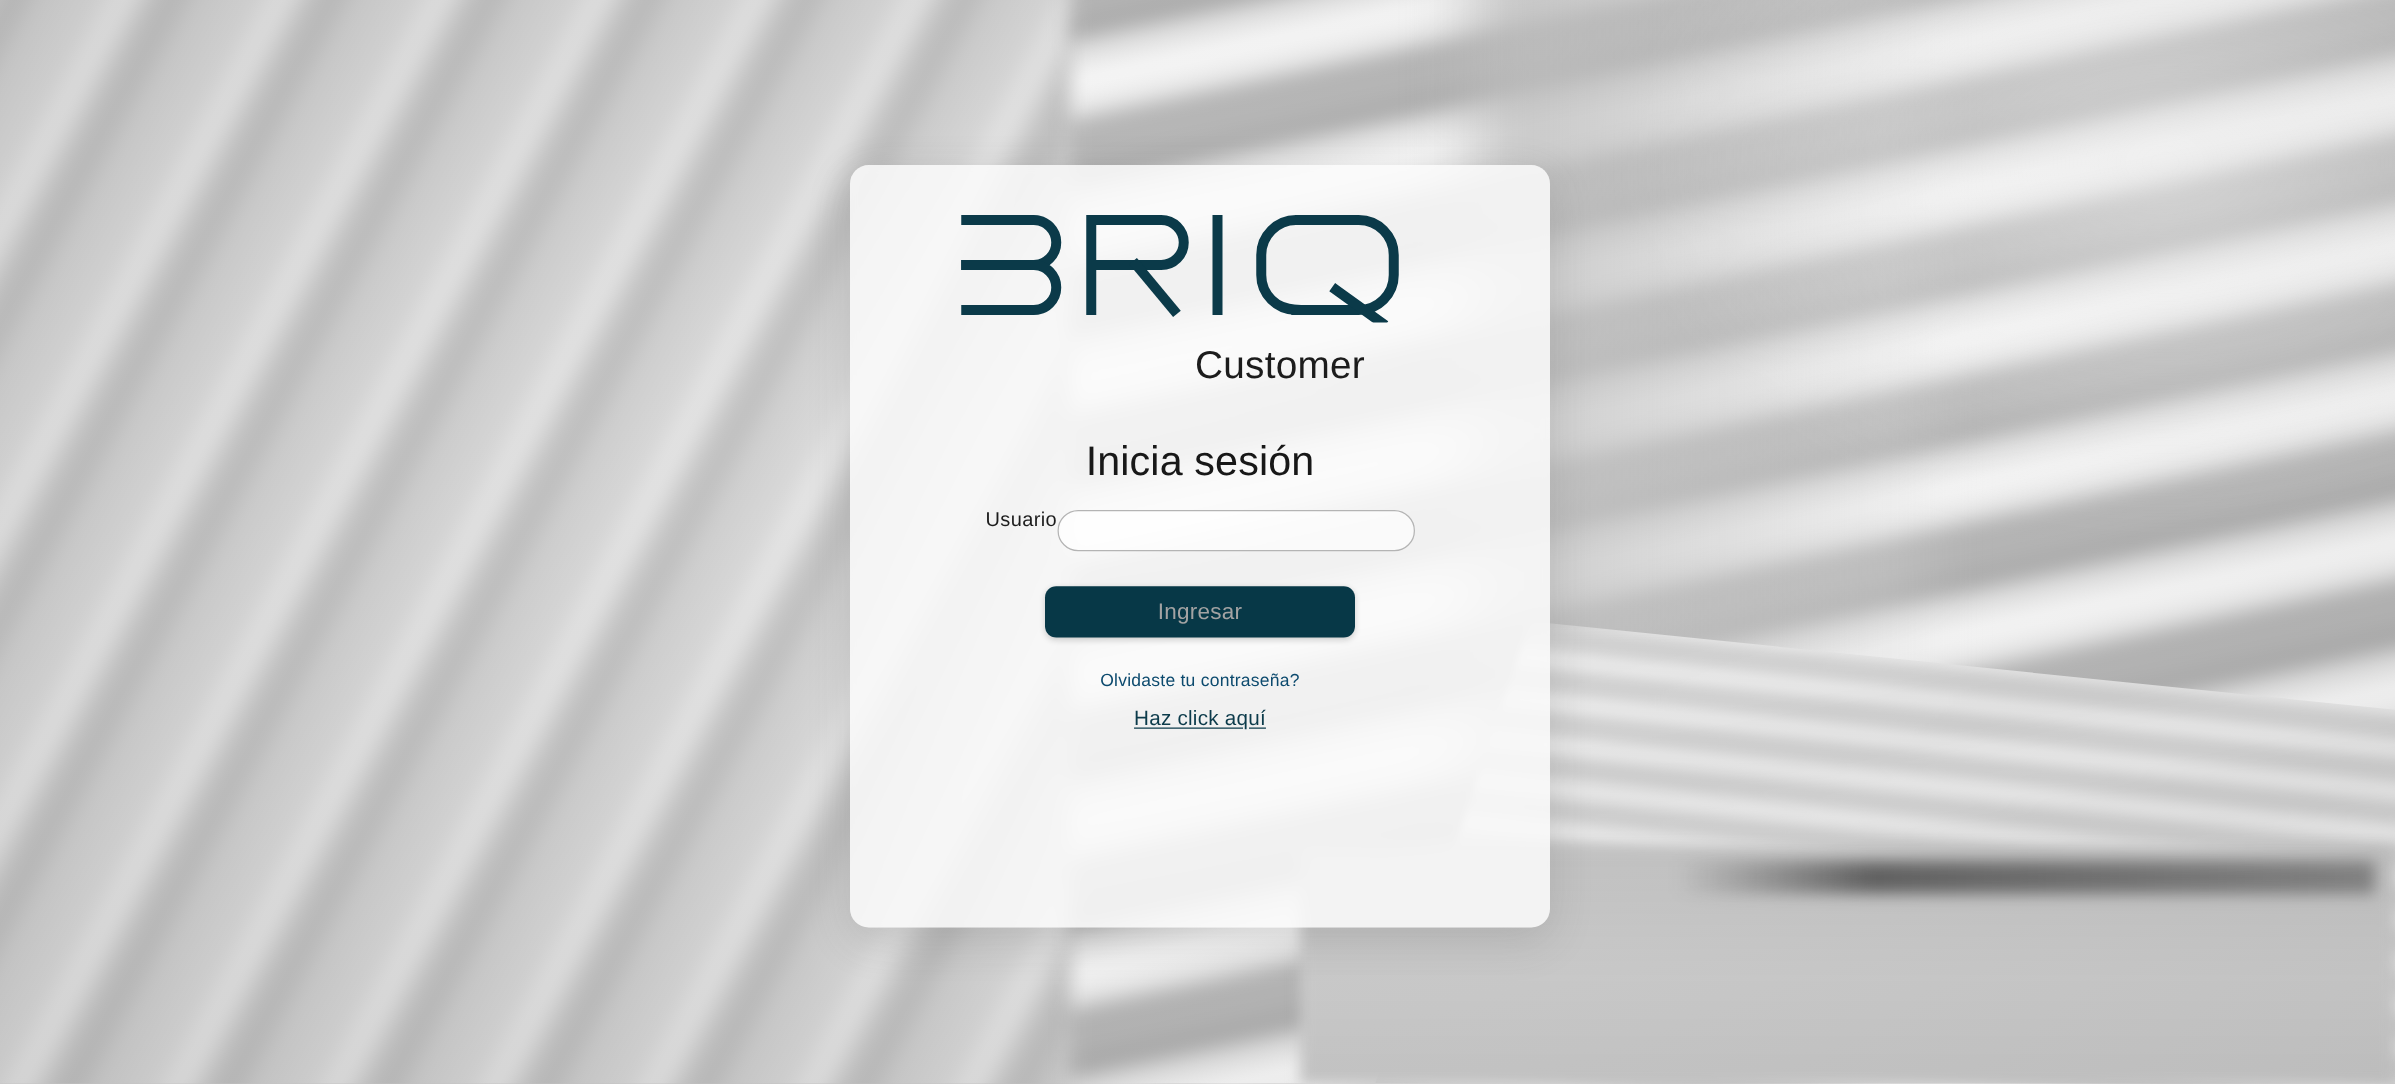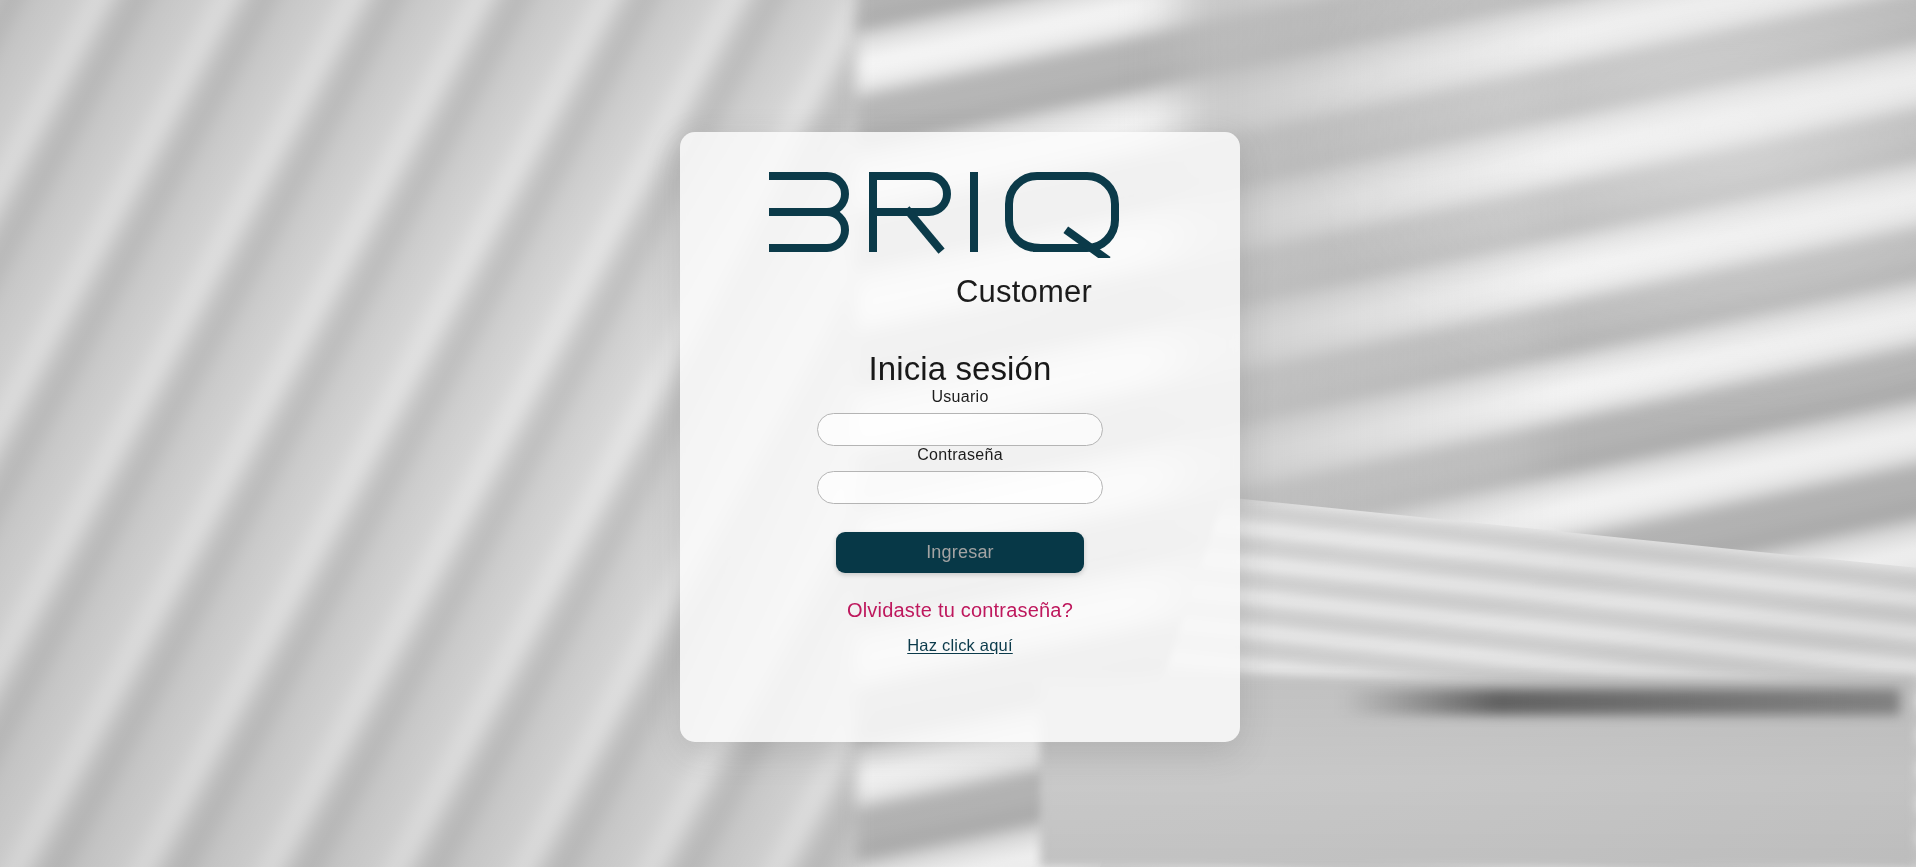--- a/index.html
+++ b/index.html
@@ -118,21 +118,21 @@
   }
 
   .page-heading {
     font-size:33px;
     font-weight:400;
     color:#181818;
     letter-spacing:.1px;
     margin-top:40px;
   }
 
-  .field-group { display:flex; flex-direction:column; align-items:center; }
+  .field-group { margin-top:20px; display:flex; }
   .field-label {
     font-size:16px;
     color:#1d1d1d;
     letter-spacing:.3px;
     margin-bottom:7px;
   }
   .field-input {
     width:286px; height:33px;
     border:1px solid #b4b4b4;
     border-radius:18px;
@@ -155,22 +155,22 @@
     font-weight:400;
     letter-spacing:.2px;
     cursor:pointer;
     font-family:"Liberation Sans", sans-serif;
     box-shadow:0 2px 5px rgba(0,0,0,.18);
   }
 
   .forgot-block { margin-top:26px; text-align:center; }
   .forgot-text {
     display:block;
-    font-size:20px;
-    color:#be185d;
+    font-size:14px;
+    color:#0c4a6e;
     letter-spacing:.2px;
   }
   .forgot-link {
     display:inline-block;
     margin-top:14px;
     font-size:16.5px;
     color:#0c3b4b;
     text-decoration:underline;
     text-underline-offset:2px;
     letter-spacing:.2px;
@@ -213,24 +213,20 @@
 
   <div class="brand-sub">Customer</div>
 
   <div class="page-heading">Inicia sesión</div>
 
   <div class="field-group">
     <label class="field-label">Usuario</label>
     <input class="field-input" type="text" placeholder="" style="">
   </div>
 
-  <div class="field-group">
-    <label class="field-label">Contraseña</label>
-    <input class="field-input" type="password" placeholder="" style="">
-  </div>
 
   <button class="submit-button" style="background: rgb(7, 56, 71);">Ingresar</button>
 
   <div class="forgot-block">
     <span class="forgot-text">Olvidaste tu contraseña?</span>
     <a class="forgot-link" style="color: rgb(12, 59, 75);">Haz click aquí</a>
   </div>
 
 </div>
 

